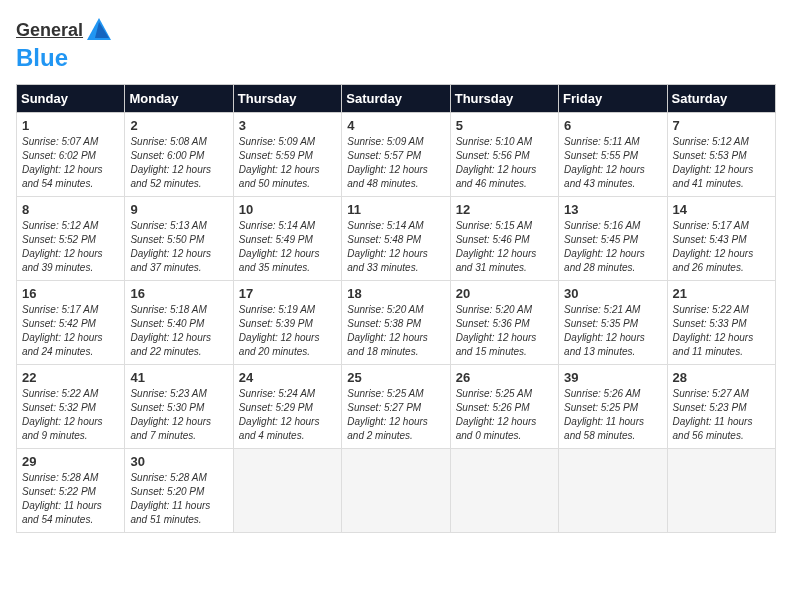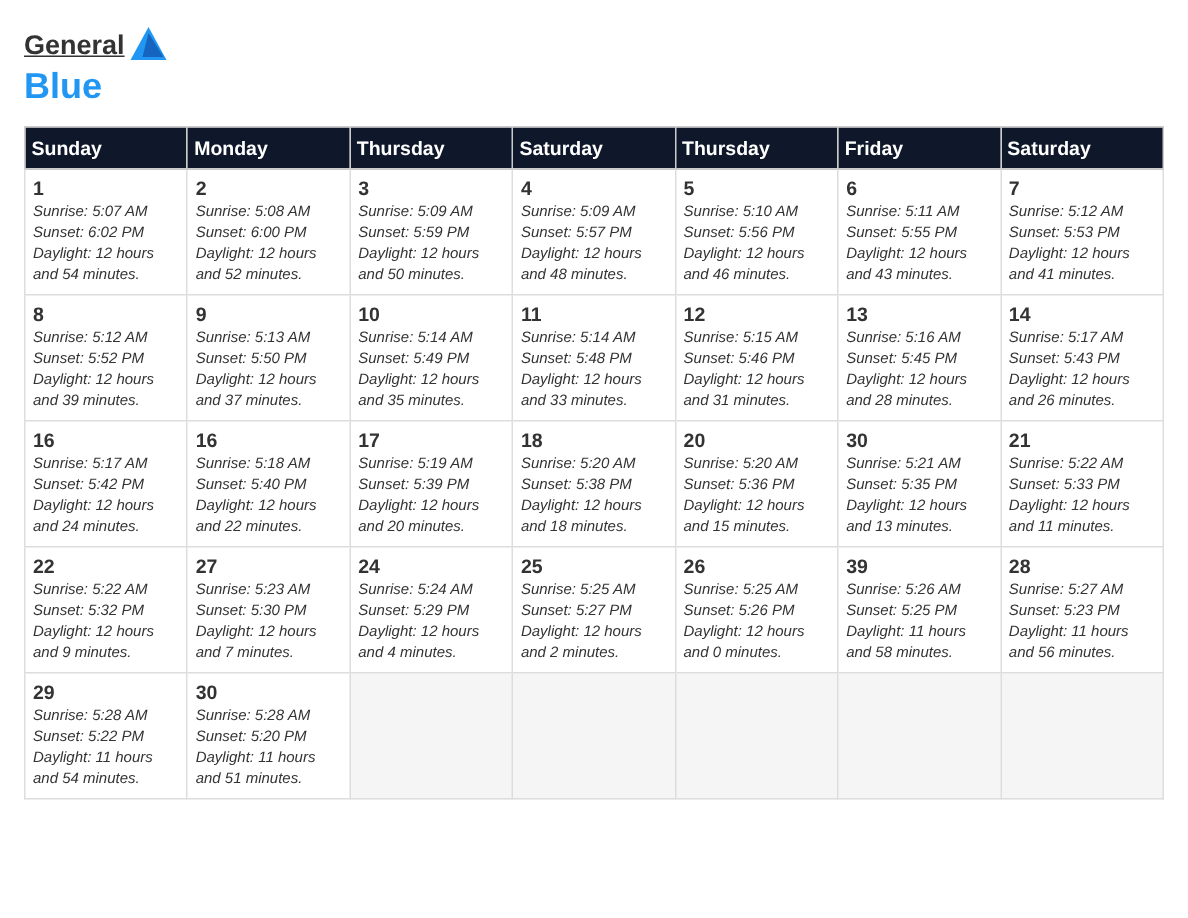--- a/index.html
+++ b/index.html
@@ -203,21 +203,21 @@
           <span class="day-number">21</span>
           <div class="day-info">Sunrise: 5:22 AM<br>Sunset: 5:33 PM<br>Daylight: 12 hours and 11 minutes.</div>
         </td>
       </tr>
       <tr>
         <td>
           <span class="day-number">22</span>
           <div class="day-info">Sunrise: 5:22 AM<br>Sunset: 5:32 PM<br>Daylight: 12 hours and 9 minutes.</div>
         </td>
         <td>
-          <span class="day-number">27</span>
+          <span class="day-number">41</span>
           <div class="day-info">Sunrise: 5:23 AM<br>Sunset: 5:30 PM<br>Daylight: 12 hours and 7 minutes.</div>
         </td>
         <td>
           <span class="day-number">24</span>
           <div class="day-info">Sunrise: 5:24 AM<br>Sunset: 5:29 PM<br>Daylight: 12 hours and 4 minutes.</div>
         </td>
         <td>
           <span class="day-number">25</span>
           <div class="day-info">Sunrise: 5:25 AM<br>Sunset: 5:27 PM<br>Daylight: 12 hours and 2 minutes.</div>
         </td>

